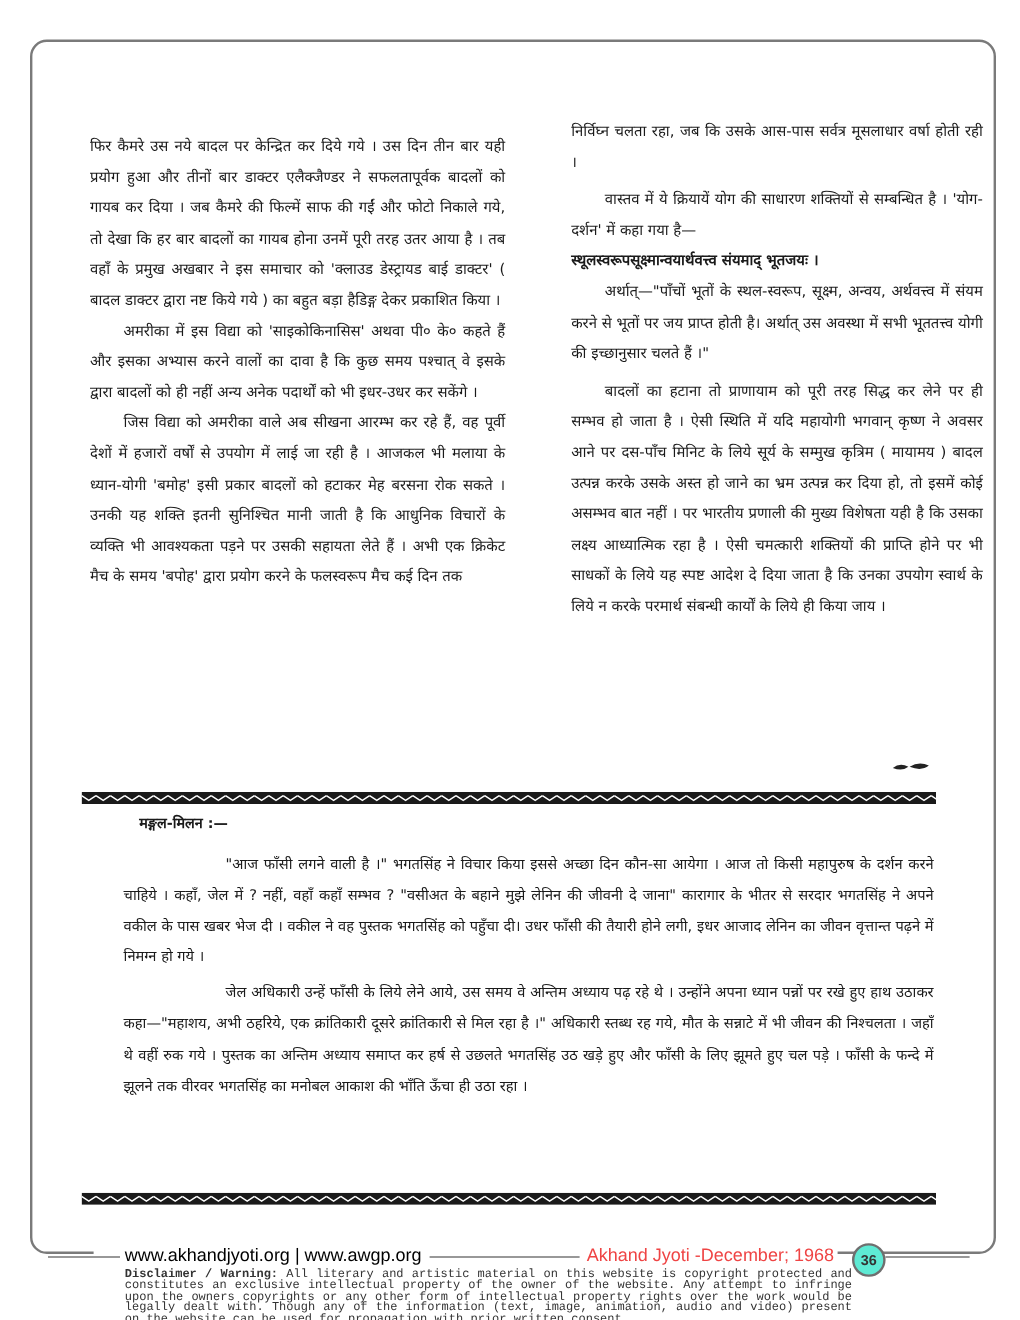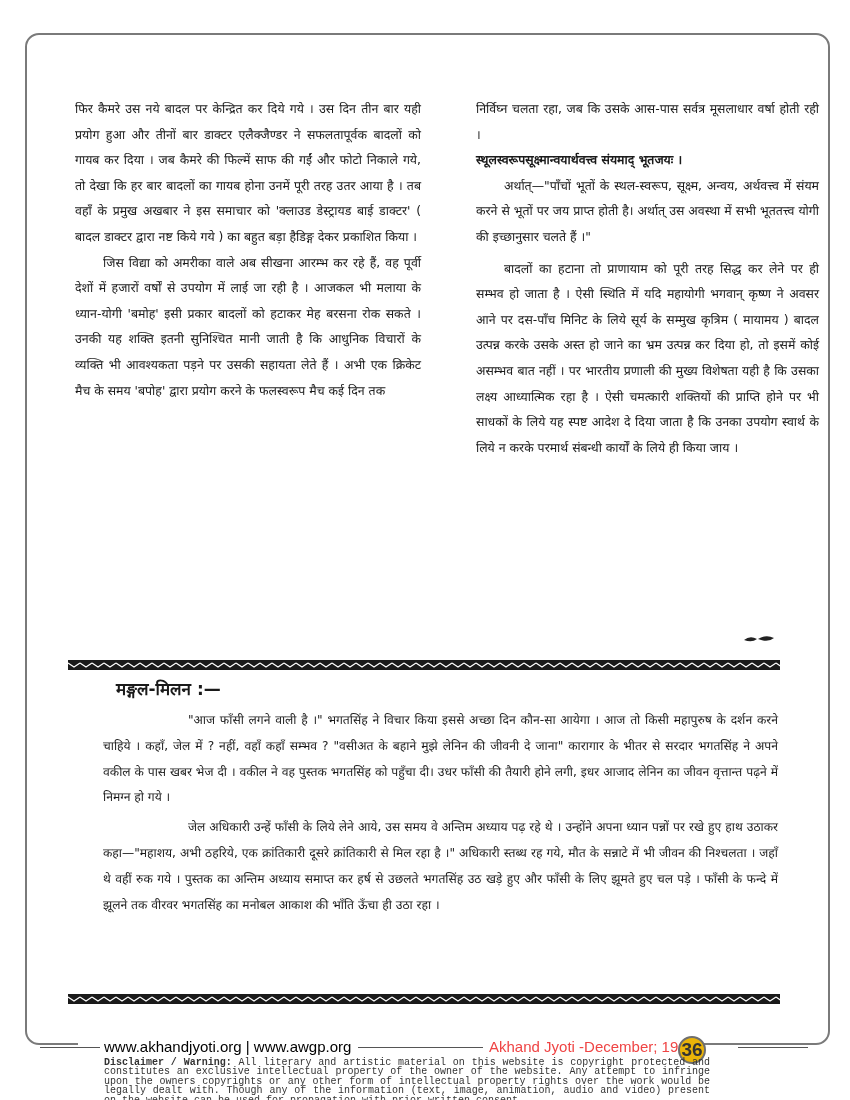--- a/index.html
+++ b/index.html
@@ -3,63 +3,65 @@
 <meta charset="utf-8">
 <style>
   html, body { margin: 0; padding: 0; background: #ffffff; }
   body { width: 850px; height: 1100px; position: relative; overflow: hidden;
          font-family: "DejaVu Sans", sans-serif; color: #1a1a1a; }
   .frame { position: absolute; left: 25px; top: 33px; width: 805px; height: 1012px;
            border: 2px solid #7a7a7a; border-radius: 14px; box-sizing: border-box; }
   .frame-gap { position: absolute; left: 78px; top: 1040px; width: 620px; height: 10px; background: #fff; }
   .col { position: absolute; top: 96px; font-size: 12.4px; line-height: 25.6px;
          text-align: justify; font-family: "DejaVu Sans", sans-serif; }
-  .col.left { left: 75px; width: 346px; }
+  .col.left { left: 75px; width: 346px; margin-top: 13px; }
   .col.right { left: 437px; width: 343px; margin-left: 39px; }
   .col p { margin: 0; }
   .col p.indent { text-indent: 28px; }
   .col p.gap { margin-top: 6px; }
   .sutra { text-align: left; font-weight: bold; margin: 6px 0 0 0; }
   .ornament-end { position: absolute; left: 742px; top: 634px; width: 34px; height: 10px; }
   .band { position: absolute; left: 68px; width: 712px; height: 10px; }
   .band.top { top: 660px; }
   .band.bottom { top: 994px; }
-  .heading { position: absolute; left: 116px; top: 677px; font-size: 17px; font-weight: bold;
+  .heading { position: absolute; left: 116px; top: 677px; font-size: 12px; font-weight: bold;
              font-family: "DejaVu Sans", sans-serif; }
   .story { position: absolute; left: 103px; top: 708px; width: 675px; font-size: 12.2px;
            line-height: 25.8px; text-align: justify; font-family: "DejaVu Sans", sans-serif; }
   .story p { margin: 0; text-indent: 85px; }
   .story p + p { margin-top: 4px; }
   .footer-line { position: absolute; top: 1047px; height: 0; border-top: 1.5px solid #555; }
   .footer-left { position: absolute; left: 104px; top: 1038px; font-size: 15px; color: #000000;
                  font-family: "Liberation Sans", sans-serif; }
   .footer-right { position: absolute; left: 489px; top: 1038px; font-size: 15px; color: #ef4444;
                   font-family: "Liberation Sans", sans-serif; }
-  .page-num { position: absolute; left: 678px; top: 1036px; width: 24px; height: 24px;
+  .page-num { position: absolute; left: 710px; top: 1036px; width: 24px; height: 24px;
               border: 2px solid #6f6f6f; border-radius: 50%; text-align: center; line-height: 24px;
-              font-size: 19px; font-weight: bold; color: #333; font-family: "Liberation Sans", sans-serif;
-              background: #eab308; }
+              font-size: 12px; font-weight: bold; color: #333; font-family: "Liberation Sans", sans-serif;
+              background: #5eead4; }
   .disclaimer { position: absolute; left: 104px; top: 1058px; width: 606px; font-size: 10px;
                 line-height: 9.4px; color: #333; text-align: justify;
                 font-family: Liberation Mono, monospace; }
   .disclaimer b { font-weight: bold; }
 </style>
 </head>
 <body>
 
 <div class="frame"></div>
 <div class="frame-gap"></div>
 
 <div class="col left">
   <p>फिर कैमरे उस नये बादल पर केन्द्रित कर दिये गये । उस दिन तीन बार यही प्रयोग हुआ और तीनों बार डाक्टर एलैक्जैण्डर ने सफलतापूर्वक बादलों को गायब कर दिया । जब कैमरे की फिल्में साफ की गईं और फोटो निकाले गये, तो देखा कि हर बार बादलों का गायब होना उनमें पूरी तरह उतर आया है । तब वहाँ के प्रमुख अखबार ने इस समाचार को 'क्लाउड डेस्ट्रायड बाई डाक्टर' ( बादल डाक्टर द्वारा नष्ट किये गये ) का बहुत बड़ा हैडिङ्ग देकर प्रकाशित किया ।</p>
+  <p class="indent">अमरीका में इस विद्या को 'साइकोकिनासिस' अथवा पी० के० कहते हैं और इसका अभ्यास करने वालों का दावा है कि कुछ समय पश्चात् वे इसके द्वारा बादलों को ही नहीं अन्य अनेक पदार्थों को भी इधर-उधर कर सकेंगे ।</p>
   <p class="indent">जिस विद्या को अमरीका वाले अब सीखना आरम्भ कर रहे हैं, वह पूर्वी देशों में हजारों वर्षों से उपयोग में लाई जा रही है । आजकल भी मलाया के ध्यान-योगी 'बमोह' इसी प्रकार बादलों को हटाकर मेह बरसना रोक सकते । उनकी यह शक्ति इतनी सुनिश्चित मानी जाती है कि आधुनिक विचारों के व्यक्ति भी आवश्यकता पड़ने पर उसकी सहायता लेते हैं । अभी एक क्रिकेट मैच के समय 'बपोह' द्वारा प्रयोग करने के फलस्वरूप मैच कई दिन तक</p>
 </div>
 
 <div class="col right">
   <p>निर्विघ्न चलता रहा, जब कि उसके आस-पास सर्वत्र मूसलाधार वर्षा होती रही ।</p>
+  <p class="indent gap">वास्तव में ये क्रियायें योग की साधारण शक्तियों से सम्बन्धित है । 'योग-दर्शन' में कहा गया है—</p>
   <p class="sutra">स्थूलस्वरूपसूक्ष्मान्वयार्थवत्त्व संयमाद् भूतजयः ।</p>
   <p class="indent">अर्थात्—"पाँचों भूतों के स्थल-स्वरूप, सूक्ष्म, अन्वय, अर्थवत्त्व में संयम करने से भूतों पर जय प्राप्त होती है। अर्थात् उस अवस्था में सभी भूततत्त्व योगी की इच्छानुसार चलते हैं ।"</p>
   <p class="indent gap">बादलों का हटाना तो प्राणायाम को पूरी तरह सिद्ध कर लेने पर ही सम्भव हो जाता है । ऐसी स्थिति में यदि महायोगी भगवान् कृष्ण ने अवसर आने पर दस-पाँच मिनिट के लिये सूर्य के सम्मुख कृत्रिम ( मायामय ) बादल उत्पन्न करके उसके अस्त हो जाने का भ्रम उत्पन्न कर दिया हो, तो इसमें कोई असम्भव बात नहीं । पर भारतीय प्रणाली की मुख्य विशेषता यही है कि उसका लक्ष्य आध्यात्मिक रहा है । ऐसी चमत्कारी शक्तियों की प्राप्ति होने पर भी साधकों के लिये यह स्पष्ट आदेश दे दिया जाता है कि उनका उपयोग स्वार्थ के लिये न करके परमार्थ संबन्धी कार्यों के लिये ही किया जाय ।</p>
 </div>
 
 <svg class="ornament-end" viewBox="0 0 34 10">
   <path d="M2 6 Q8 1 15 5 Q10 9 2 6Z" fill="#222"></path>
   <path d="M16 5 Q24 0 32 4 Q26 9 16 5Z" fill="#222"></path>
 </svg>
 

